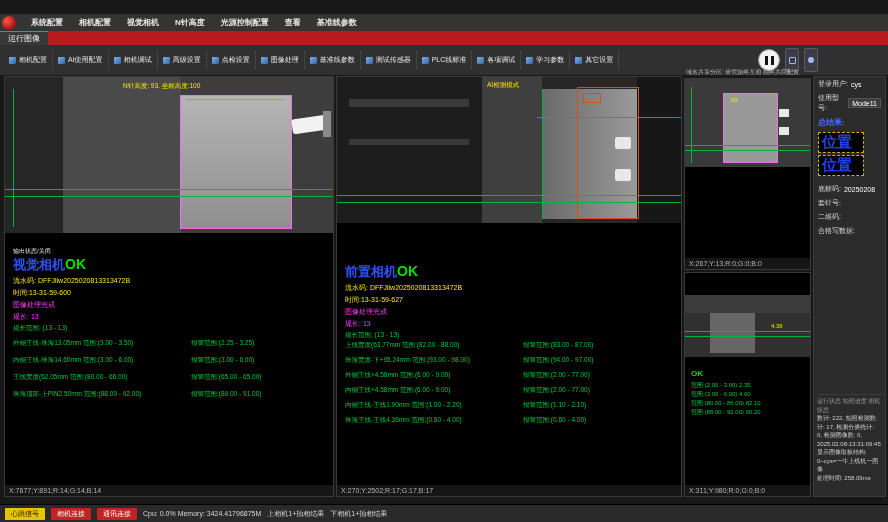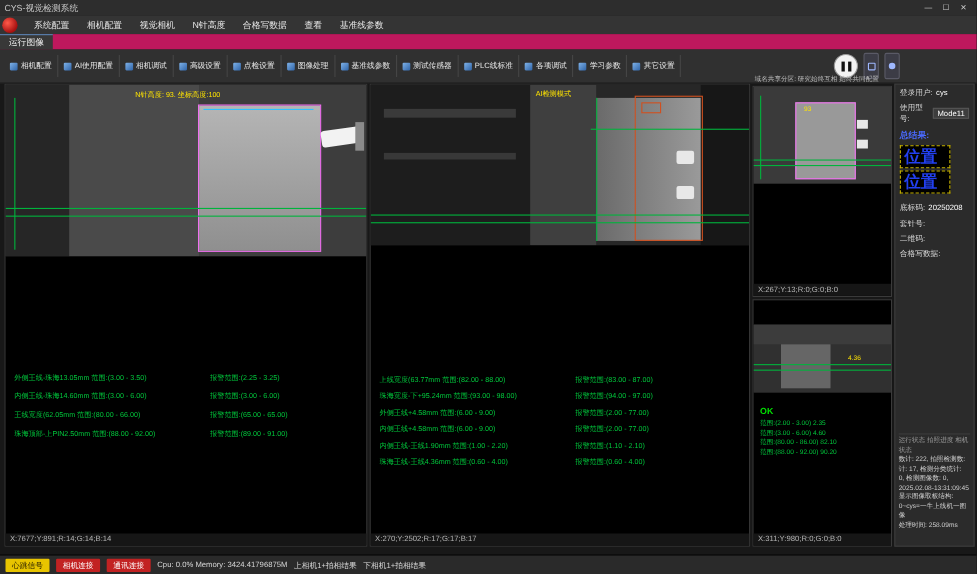--- a/index.html
+++ b/index.html
@@ -13,23 +13,23 @@
     display:flex; align-items:center; padding:0 4px; color:#c8c8c8; font-size:8px; }
   .titlebar .spacer { flex:1; }
   .winbtn { width:16px; height:12px; display:flex; align-items:center; justify-content:center;
     color:#cfcfcf; font-size:7px; }
 
   .menubar { left:0; top:14px; width:888px; height:17px; background:#343434;
     display:flex; align-items:center; gap:2px; padding-left:2px; }
   .logo { width:14px; height:14px; border-radius:50%;
     background:radial-gradient(circle at 35% 35%, #ff5a4a, #a51010 70%);
     margin-right:6px; }
-  .menu-item { color:#e6e6e6; font-size:8px; padding:0 7px; height:17px; line-height:17px; }
-
-  .tabrow { left:0; top:31px; width:888px; height:14px; background:#be185d;
+  .menu-item { color:#e6e6e6; font-size:8px; padding:0 7px; height:17px; line-height:17px;font-weight:bold; }
+
+  .tabrow { left:0; top:31px; width:888px; height:14px; background:#b91c1c;
     display:flex; align-items:center;font-family:Liberation Serif, serif; }
   .tab { color:#f0f0f0; font-size:8px; padding:0 8px; height:14px; line-height:14px;
     background:#383838; border-top:1px solid #5a82b4; }
 
   .toolbar { left:0; top:45px; width:888px; height:31px; background:#303030;
     border-bottom:1px solid #1a1a1a; display:flex; align-items:center; padding-left:4px; }
   .tool-item { display:flex; align-items:center; gap:3px; padding:0 5px; height:20px;
     border-right:1px solid #454545; color:#e8e8e8; font-size:7px; white-space:nowrap; }
   .tool-ico { width:7px; height:7px; background:linear-gradient(135deg,#7fb2e8,#2f64a8);
     border-radius:1px; }
@@ -88,35 +88,28 @@
   .badge { font-size:7px; padding:1px 6px; border-radius:1px; }
   .badge.yellow { background:#e8c400; color:#201800; }
   .badge.red { background:#c22222; color:#fff; }
   .sb-text { color:#d8d8d8; font-size:7px; white-space:nowrap; }
 </style>
 </head>
 <body>
 
 <div id="app">
 
-  <div class="abs titlebar">
-    <span>CYS-视觉检测系统</span>
-    <span class="spacer"></span>
-    <span class="winbtn">—</span>
-    <span class="winbtn">☐</span>
-    <span class="winbtn close">✕</span>
-  </div>
 
   <div class="abs menubar">
     <span class="logo"></span>
     <span class="menu-item">系统配置</span>
     <span class="menu-item">相机配置</span>
     <span class="menu-item">视觉相机</span>
     <span class="menu-item">N针高度</span>
-    <span class="menu-item">合格写数据</span>
+    <span class="menu-item">光源控制配置</span>
     <span class="menu-item">查看</span>
     <span class="menu-item">基准线参数</span>
   </div>
 
   <div class="abs tabrow">
     <span class="tab">运行图像</span>
   </div>
 
   <div class="abs toolbar">
     <span class="tool-item">
@@ -188,20 +181,29 @@
       <div class="ov" style="left:175px; top:18px; width:112px; height:134px; background:linear-gradient(#b5b5b5,#8f8f8f); border:1px solid #f070f0;"></div>
       <div class="ov" style="left:287px; top:40px; width:36px; height:15px; background:#f2f2f2; border-radius:3px; transform:rotate(-8deg);"></div>
       <div class="ov" style="left:318px; top:34px; width:8px; height:26px; background:#8a8a8a;"></div>
       <div class="ov hline" style="left:0; top:112px; width:328px;"></div>
       <div class="ov hline" style="left:0; top:119px; width:328px;"></div>
       <div class="ov vline" style="left:8px; top:12px; height:138px;"></div>
       <div class="ov hline" style="left:180px; top:22px; width:100px; background:#30c0ff;"></div>
       <div class="ov yellow-label" style="left:118px; top:5px;">N针高度: 93. 坐标高度:100</div>
     </div>
 
+    <div class="result-block" style="top:170px;">
+      <div class="r-sub">输出状态/关闭</div>
+      <div class="r-title"><span>视觉相机</span><span class="ok">OK</span></div>
+      <div class="r-yellow">流水码: DFFJiiw2025020813313472B</div>
+      <div class="r-yellow">时间:13-31-59-600</div>
+      <div class="r-mag">图像处理完成</div>
+      <div class="r-mag">规长: 13</div>
+      <div class="r-green">规长范围: (13 - 13)</div>
+    </div>
 
     <div class="meas-block" style="top:262px;">
       <div class="mrow">
           <span class="mv">外侧王线-珠海13.05mm 范围:(3.00 - 3.50)</span>
           <span class="ma">报警范围:(2.25 - 3.25)</span>
         </div>
       <div class="mrow">
           <span class="mv">内侧王线-珠海14.60mm 范围:(3.00 - 6.00)</span>
           <span class="ma">报警范围:(3.00 - 6.00)</span>
         </div>
@@ -230,20 +232,28 @@
       <div class="ov" style="left:246px; top:16px; width:18px; height:10px; border:1px solid #d05020;"></div>
       <div class="ov" style="left:278px; top:60px; width:16px; height:12px; background:#e8e8e8; border-radius:2px;"></div>
       <div class="ov" style="left:278px; top:92px; width:16px; height:12px; background:#e8e8e8; border-radius:2px;"></div>
       <div class="ov hline" style="left:0; top:118px; width:344px;"></div>
       <div class="ov hline" style="left:0; top:125px; width:344px;"></div>
       <div class="ov hline" style="left:200px; top:40px; width:144px;"></div>
       <div class="ov vline" style="left:205px; top:12px; height:130px;"></div>
       <div class="ov yellow-label" style="left:150px; top:4px;">AI检测模式</div>
     </div>
 
+    <div class="result-block" style="top:186px;">
+      <div class="r-title"><span>前置相机</span><span class="ok">OK</span></div>
+      <div class="r-yellow">流水码: DFFJiiw2025020813313472B</div>
+      <div class="r-yellow">时间:13-31-59-627</div>
+      <div class="r-mag">图像处理完成</div>
+      <div class="r-mag">规长: 13</div>
+      <div class="r-green">规长范围: (13 - 13)</div>
+    </div>
 
     <div class="meas-block" style="top:264px;">
       <div class="mrow" style="margin-bottom:6px;">
           <span class="mv">上线宽度(63.77mm 范围:(82.00 - 88.00)</span>
           <span class="ma">报警范围:(83.00 - 87.00)</span>
         </div>
       <div class="mrow" style="margin-bottom:6px;">
           <span class="mv">珠海宽度-下+95.24mm 范围:(93.00 - 98.00)</span>
           <span class="ma">报警范围:(94.00 - 97.00)</span>
         </div>

